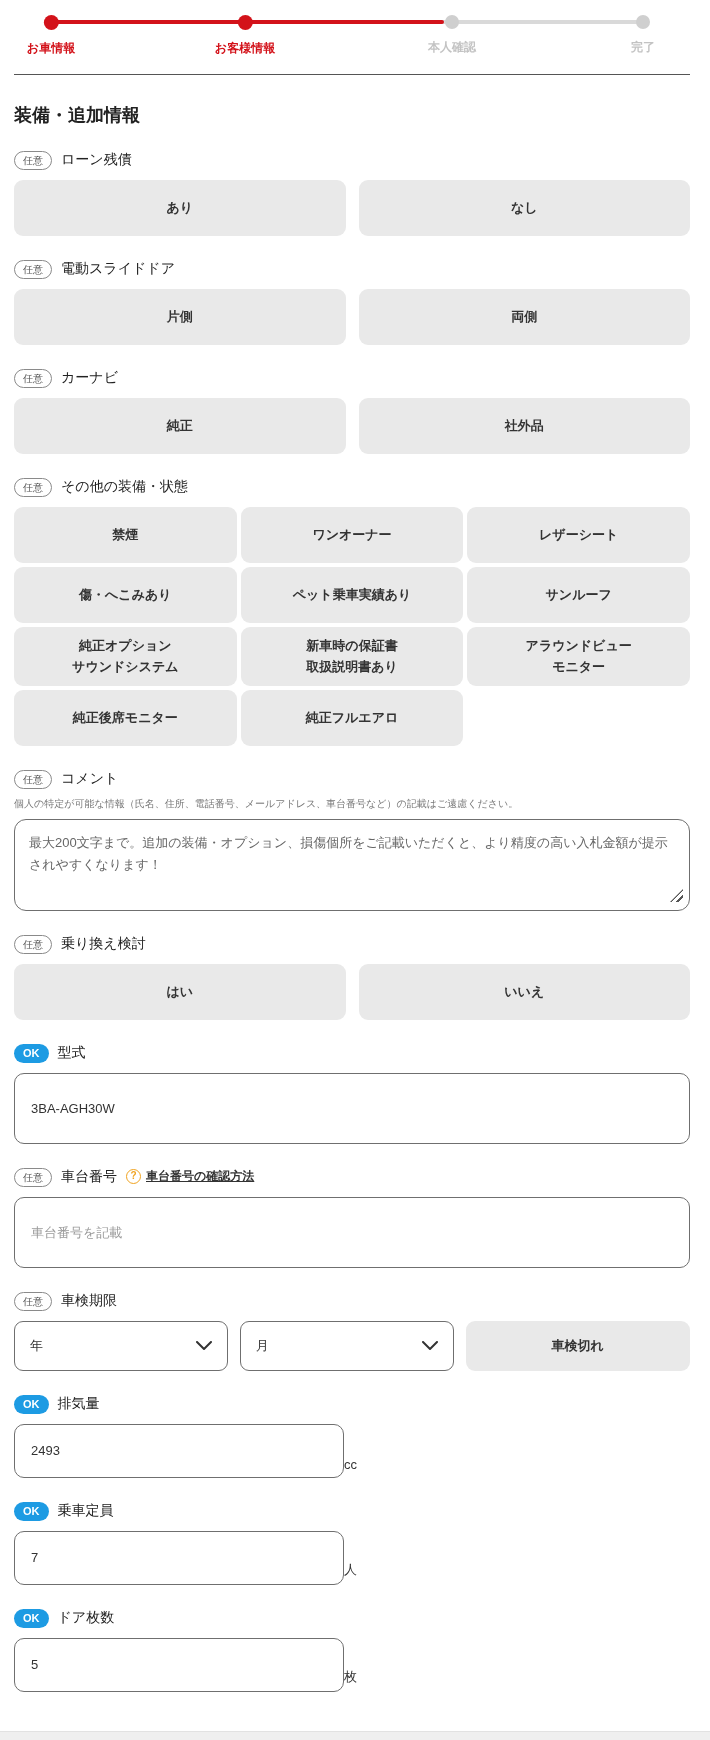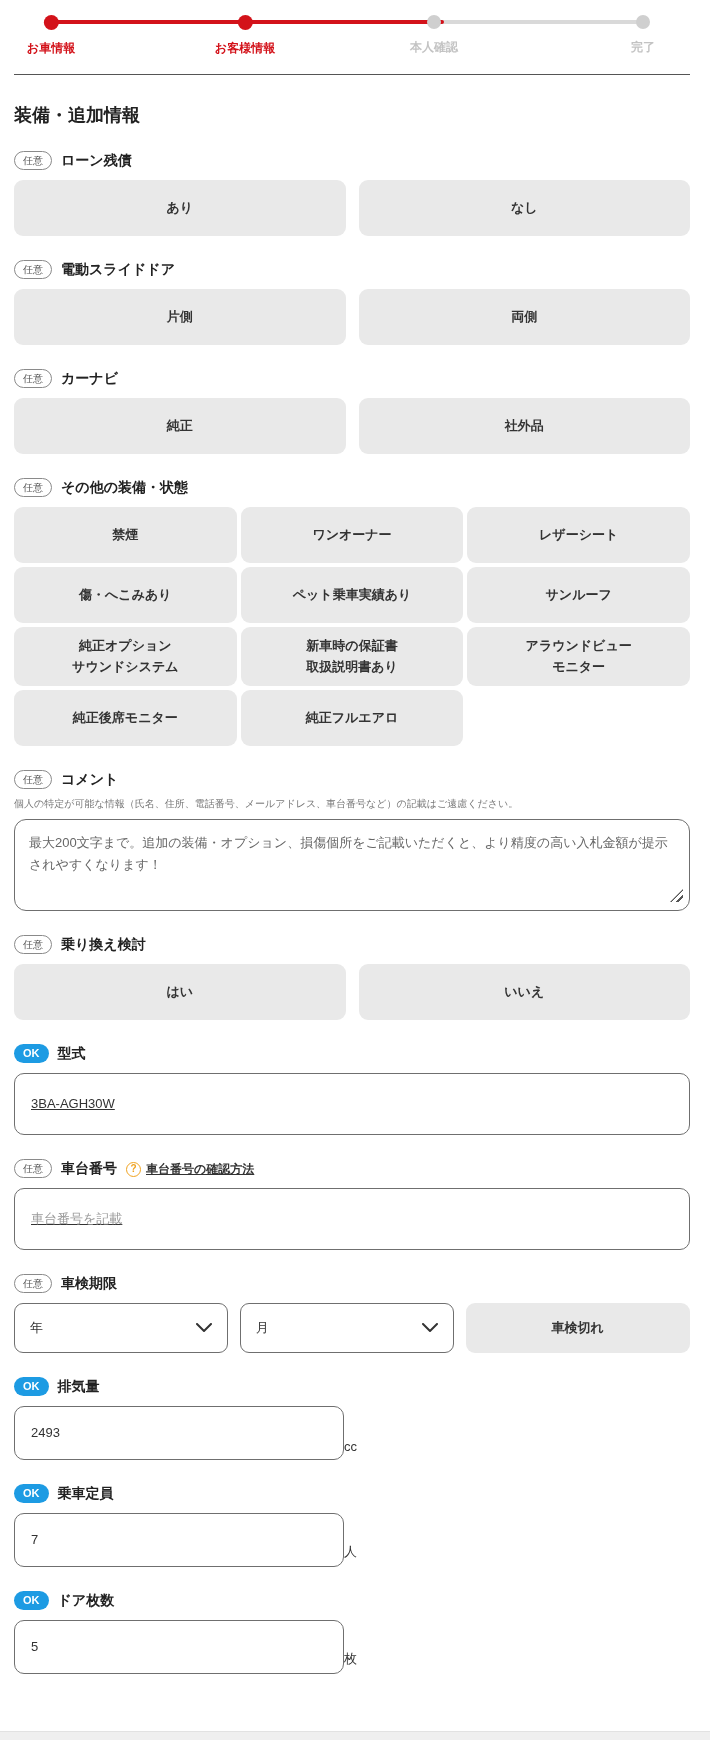--- a/index.html
+++ b/index.html
@@ -22,33 +22,33 @@
   .stepper{position:relative;height:56px;margin-top:8px;}
   .step-track{position:absolute;left:37px;width:592px;top:12px;height:4px;background:#d9d9d9;border-radius:2px;}
   .step-track-fill{height:100%;width:66.4%;background:var(--red);border-radius:2px;}
   .step{position:absolute;top:7px;transform:translateX(-50%);text-align:left;}
   .step .dot{width:15px;height:15px;border-radius:50%;margin:0 auto;}
   .step.active .dot{background:var(--red);}
   .step.inactive .dot{background:#cfcfcf;width:14px;height:14px;}
   .step .step-label{margin-top:10px;font-size:12px;font-weight:bold;white-space:nowrap;}
   .step.active .step-label{color:var(--red);}
   .step.inactive .step-label{color:#c3c3c3;}
-  .step1{left:37px;} .step2{left:231px;} .step3{left:420px;} .step4{left:629px;}
+  .step1{left:37px;} .step2{left:231px;} .step3{left:438px;} .step4{left:629px;}
 
   .divider{border:none;border-top:1px solid #555;margin:10px 0 0 0;}
 
   
   .page-title{font-size:18px;font-weight:bold;color:#222;margin:28px 0 0 0;}
   .page-subtitle{font-size:13px;color:#333;margin:26px 0 0 0;}
 
   
-  .field-label{display:flex;align-items:flex-end;gap:9px;margin:24px 0 10px 0;}
+  .field-label{display:flex;align-items:flex-start;gap:9px;margin:24px 0 10px 0;}
   .badge-opt{font-size:10px;color:#555;border:1px solid #8a8a8a;border-radius:10px;padding:2px 8px;background:#fff;line-height:1.3;}
   .badge-ok{font-size:11px;font-weight:bold;color:#fff;background:var(--blue);border-radius:11px;padding:4px 9px;line-height:1;}
-  .lbl{font-size:14px;font-weight:bold;color:#222;}
+  .lbl{font-size:14px;font-weight:normal;color:#222;}
 
   
   .grid2{display:grid;grid-template-columns:1fr 1fr;gap:13px;}
   .grid3{display:grid;grid-template-columns:repeat(3,1fr);gap:4px;}
   .opt-btn{
     background:var(--btn-bg);border:none;border-radius:9px;min-height:56px;width:100%;
     display:flex;align-items:center;justify-content:center;
     font-family:inherit;font-size:13px;font-weight:bold;color:#333;
     white-space:pre-line;text-align:center;line-height:1.65;cursor:pointer;padding:8px 4px;
   }
@@ -63,22 +63,22 @@
   }
   .comment-textarea::placeholder{color:#666;}
   .resize-handle{
     position:absolute;right:7px;bottom:9px;width:13px;height:13px;
     background:repeating-linear-gradient(135deg,transparent 0 3px,#555 3px 5px);
     clip-path:polygon(100% 0,0 100%,100% 100%);
   }
 
   
   .text-input{
-    width:100%;height:62px;border:1.5px solid var(--border-gray);border-radius:10px;
-    padding:0 16px;font-size:13px;color:#333;background:#fff;font-family:inherit;text-decoration:underline;
+    width:100%;height:71px;border:1.5px solid var(--border-gray);border-radius:10px;
+    padding:0 16px;font-size:13px;color:#333;background:#fff;font-family:inherit;
   }
   .text-input::placeholder{color:#9a9a9a;}
 
   
   .help-link{display:inline-flex;align-items:center;gap:5px;text-decoration:none;cursor:pointer;}
   .help-q{
     width:15px;height:15px;border:1.5px solid #f0a320;border-radius:50%;
     color:#f0a320;font-size:10px;font-weight:bold;display:inline-flex;
     align-items:center;justify-content:center;line-height:1;
   }

